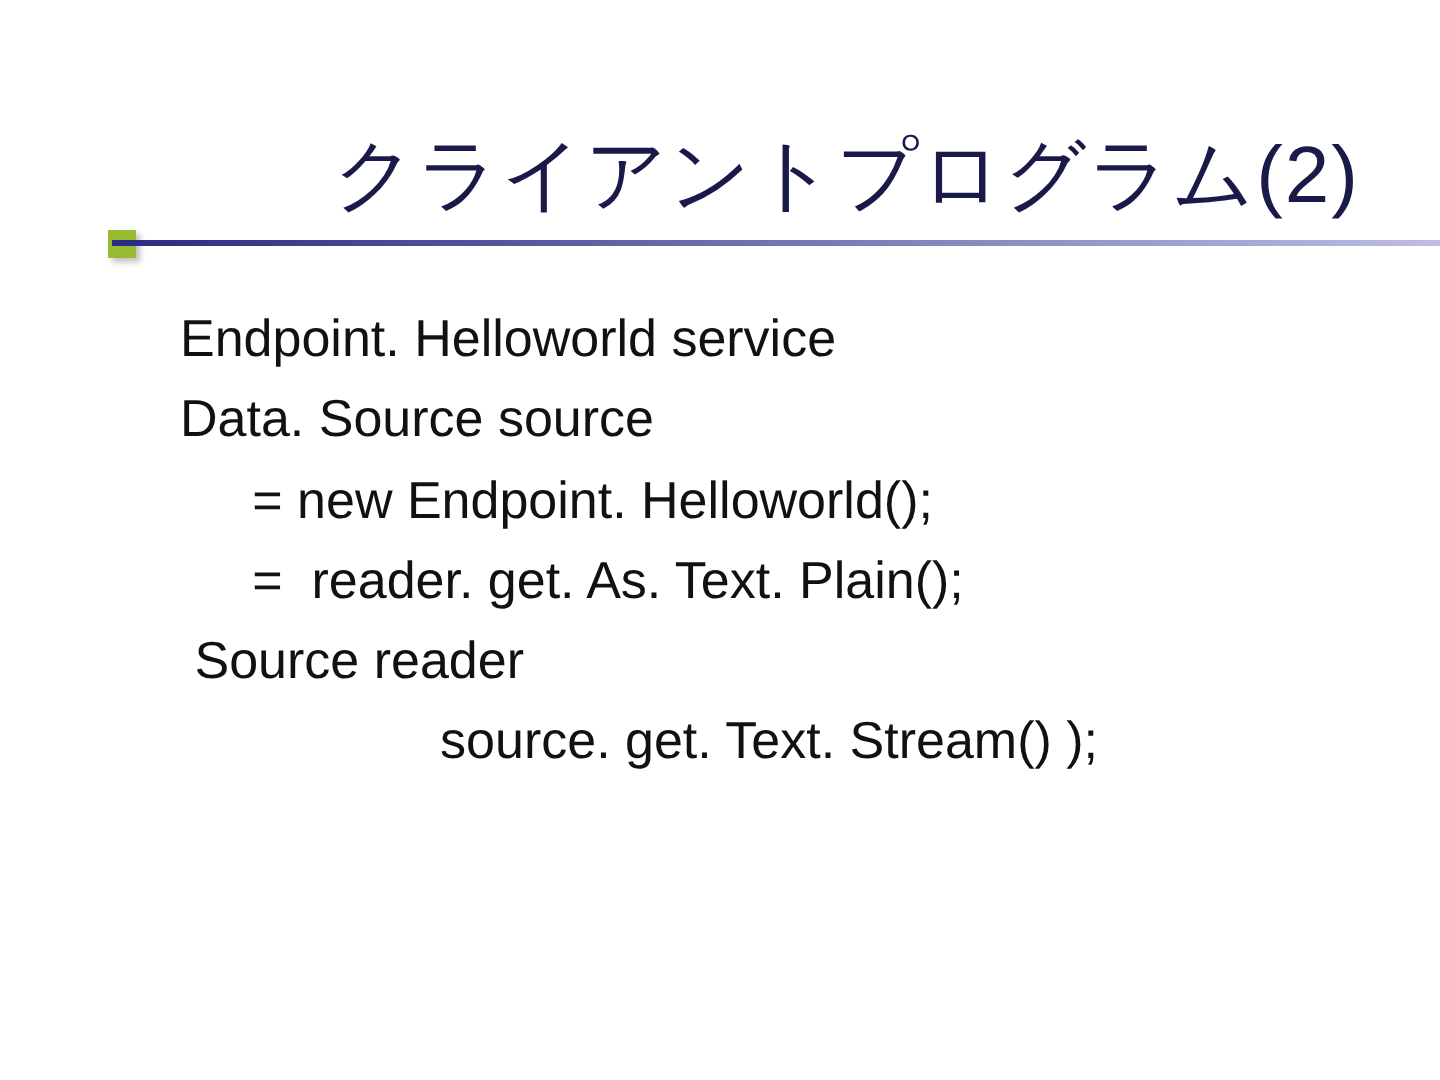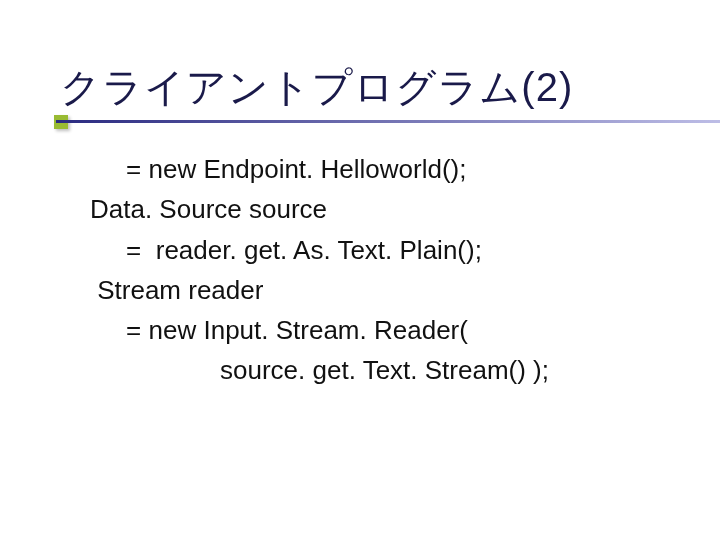--- a/index.html
+++ b/index.html
@@ -19,20 +19,21 @@
     position: relative;
   }
   .title {
     font-size: 40px;
     color: #1a1a4a;
     font-weight: normal;
     letter-spacing: 1px;
     position: relative;
     padding-bottom: 6px;
     margin-bottom: 28px;
+    text-align: right;
   }
   .title::after {
     content: "";
     position: absolute;
     left: -4px;
     right: -40px;
     bottom: -2px;
     height: 3px;
     background: linear-gradient(to right, #2a2a80 0%, #bdbde6 100%);
   }
@@ -58,20 +59,20 @@
 </style>
 </head>
 <body>
 
 <div class="slide">
   <div class="title">
     <span>クライアントプログラム(2)</span>
     <span class="accent"></span>
   </div>
   <div class="body">
+    <div>Endpoint. Helloworld service</div>
+    <div>Data. Source source</div>
     <div>     = new Endpoint. Helloworld();</div>
-    <div>Data. Source source</div>
     <div>     =  reader. get. As. Text. Plain();</div>
-    <div> Stream reader</div>
-    <div>     = new Input. Stream. Reader(</div>
+    <div> Source reader</div>
     <div>                  source. get. Text. Stream() );</div>
   </div>
 </div>
 
 </body></html>

